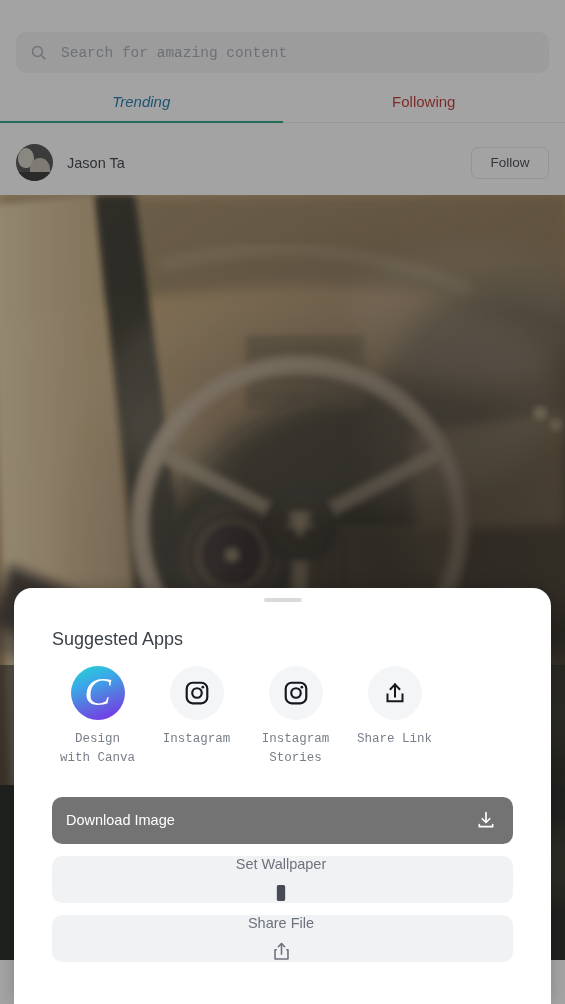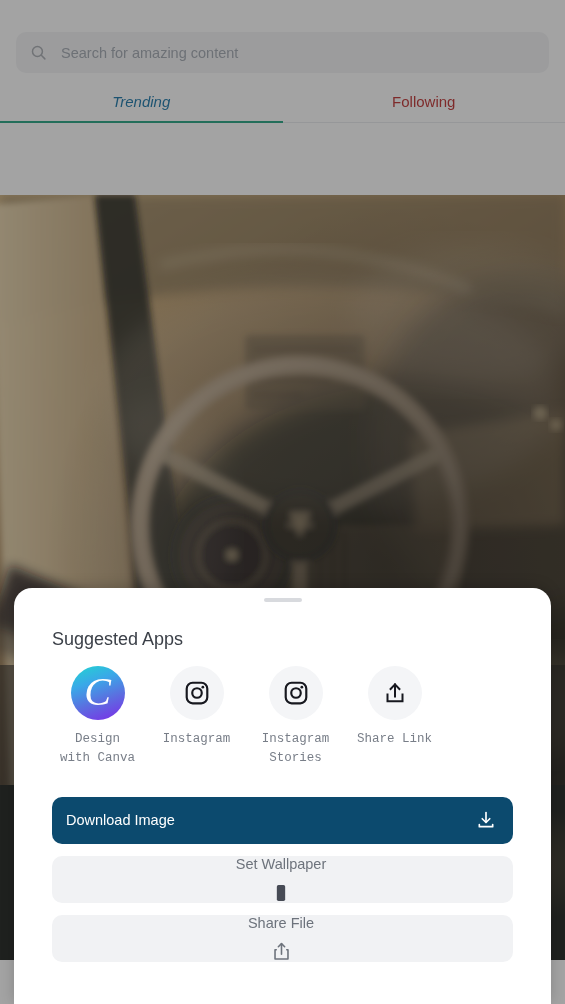--- a/index.html
+++ b/index.html
@@ -40,20 +40,21 @@
     left: 16px;
     top: 32px;
     width: 533px;
     height: 41px;
     border-radius: 10px;
     background: #f1f2f4;
     display: flex;
     align-items: center;
     padding: 0 0 0 14px;
     box-sizing: border-box;
+    font-family: Liberation Mono, monospace;
   }
   .search-icon {
     width: 17px; height: 17px;
     flex: 0 0 auto;
     margin-right: 14px;
     opacity: .62;
   }
   .search-input {
     border: none;
     outline: none;
@@ -282,21 +283,21 @@
   .action .a-label {
     font-size: 14.5px;
     flex: 1 1 auto;
   }
   .action .a-icon {
     flex: 0 0 auto;
     display: flex;
     align-items: center;
   }
   .action.primary {
-    background: #0c4a6e;
+    background: #737373;
   }
   .action.primary .a-label { color: #ffffff; }
   .action.secondary {
     background: #f1f2f4;
     flex-direction: column;
   }
   .action.secondary .a-label { color: #6d737c; }
 </style>
 </head>
 <body>
@@ -319,20 +320,29 @@
         <div class="tab active">
           <span>Trending</span>
         </div>
         <div class="tab">
           <span>Following</span>
         </div>
       </div>
       <div class="tab-underline"></div>
       <div class="header-divider"></div>
 
+      <div class="user-row">
+        <div class="avatar">
+          <div class="av-a"></div>
+          <div class="av-b"></div>
+          <div class="av-c"></div>
+        </div>
+        <div class="username">Jason Ta</div>
+        <button class="follow-btn">Follow</button>
+      </div>
     </div>
 
     <div class="photo">
       <svg class="photo-art" viewBox="0 0 565 600" preserveAspectRatio="none">
         <defs>
           <linearGradient id="dashGrad" x1="0" y1="0" x2="0.6" y2="1">
             <stop offset="0%" stop-color="#d8b77e"></stop>
             <stop offset="45%" stop-color="#a07d4e"></stop>
             <stop offset="100%" stop-color="#3d2d1c"></stop>
           </linearGradient>

